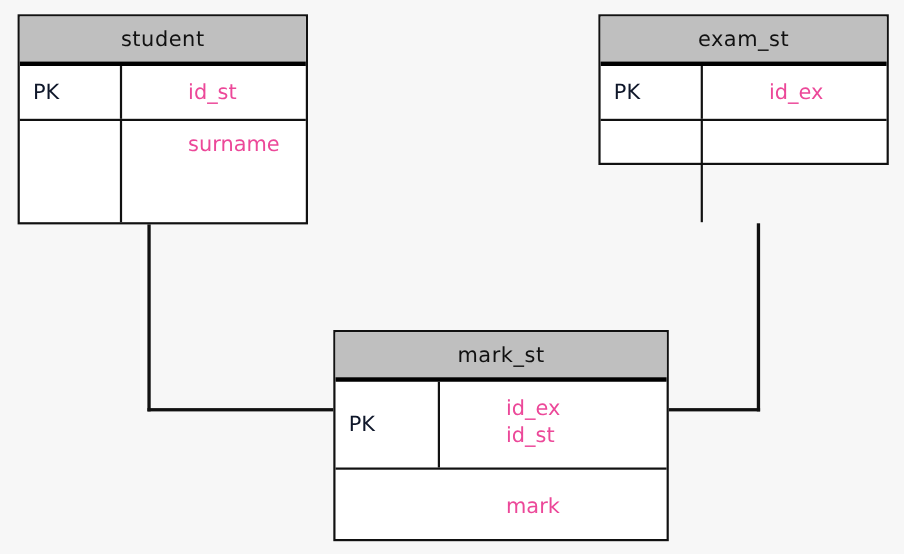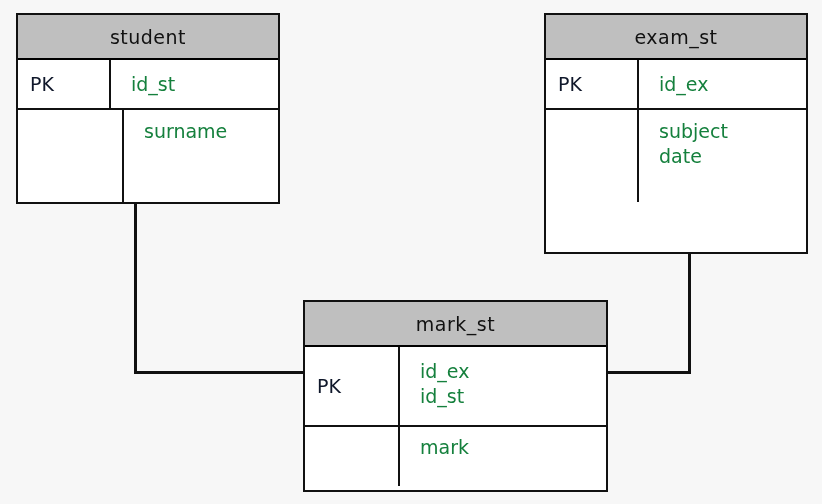--- a/index.html
+++ b/index.html
@@ -19,21 +19,21 @@
   
   .entity {
     position: absolute;
     box-sizing: border-box;
     border: 2px solid #111111;
     background: #ffffff;
   }
   .entity-header {
     box-sizing: border-box;
     background: #bfbfbf;
-    border-bottom: 2px solid #000000;
+    border-bottom: 4px solid #000000;
     color: #111111;
     font-size: 19px;
     text-align: center;
     letter-spacing: 0.5px;
     display: flex;
     align-items: center;
     justify-content: center;
   }
   .entity-body {
     position: relative;
@@ -53,25 +53,26 @@
     font-size: 19px;
     color: #0f172a;
     display: flex;
     align-items: center;
     padding-left: 12px;
   }
   .attr-cell {
     box-sizing: border-box;
     flex: 1 1 auto;
     font-size: 19px;
-    color: #15803d;
+    color: #ec4899;
     line-height: 25px;
     padding-left: 20px;
     padding-top: 9px;
     white-space: pre-line;
+    margin-left: 40px;
   }
   .attr-cell.vcenter {
     display: flex;
     align-items: center;
     padding-top: 0;
   }
   .key-cell.vcenter {
     align-items: center;
   }
 
@@ -92,50 +93,48 @@
   <div class="conn-seg" style="left:688px; top:203px; width:3px; height:171px;"></div>
   <div class="conn-seg" style="left:567px; top:371px; width:124px; height:3px;"></div>
 
   <div class="entity" style="left:16px; top:13px; width:264px; height:191px;">
     <div class="entity-header" style="height:45px;">student</div>
     <div class="entity-body" style="height:142px;">
       <div class="row divider-below" style="height:50px;">
         <div class="key-cell vcenter" style="width:93px;">PK</div>
         <div class="attr-cell vcenter">id_st</div>
       </div>
-      <div class="row" style="height:92px;padding-left:13px;">
+      <div class="row" style="height:92px;">
         <div class="key-cell" style="width:93px;"></div>
         <div class="attr-cell">surname</div>
       </div>
     </div>
   </div>
 
-  <div class="entity" style="left:544px; top:13px; width:264px; height:241px;">
+  <div class="entity" style="left:544px; top:13px; width:264px; height:137px;">
     <div class="entity-header" style="height:45px;">exam_st</div>
     <div class="entity-body" style="height:142px;">
       <div class="row divider-below" style="height:50px;">
         <div class="key-cell vcenter" style="width:93px;">PK</div>
         <div class="attr-cell vcenter">id_ex</div>
       </div>
       <div class="row" style="height:92px;">
         <div class="key-cell" style="width:93px;"></div>
-        <div class="attr-cell">subject
-date</div>
       </div>
     </div>
   </div>
 
   <div class="entity" style="left:303px; top:300px; width:305px; height:192px;">
     <div class="entity-header" style="height:45px;">mark_st</div>
     <div class="entity-body" style="height:143px;">
       <div class="row divider-below" style="height:80px;">
         <div class="key-cell vcenter" style="width:95px;">PK</div>
         <div class="attr-cell" style="padding-top:12px;">id_ex
 id_st</div>
       </div>
-      <div class="row" style="height:59px;">
+      <div class="row" style="height:59px;align-items:center;">
         <div class="key-cell" style="width:95px;"></div>
         <div class="attr-cell" style="padding-top:8px;">mark</div>
       </div>
     </div>
   </div>
 
 </div>
 
 </body></html>

